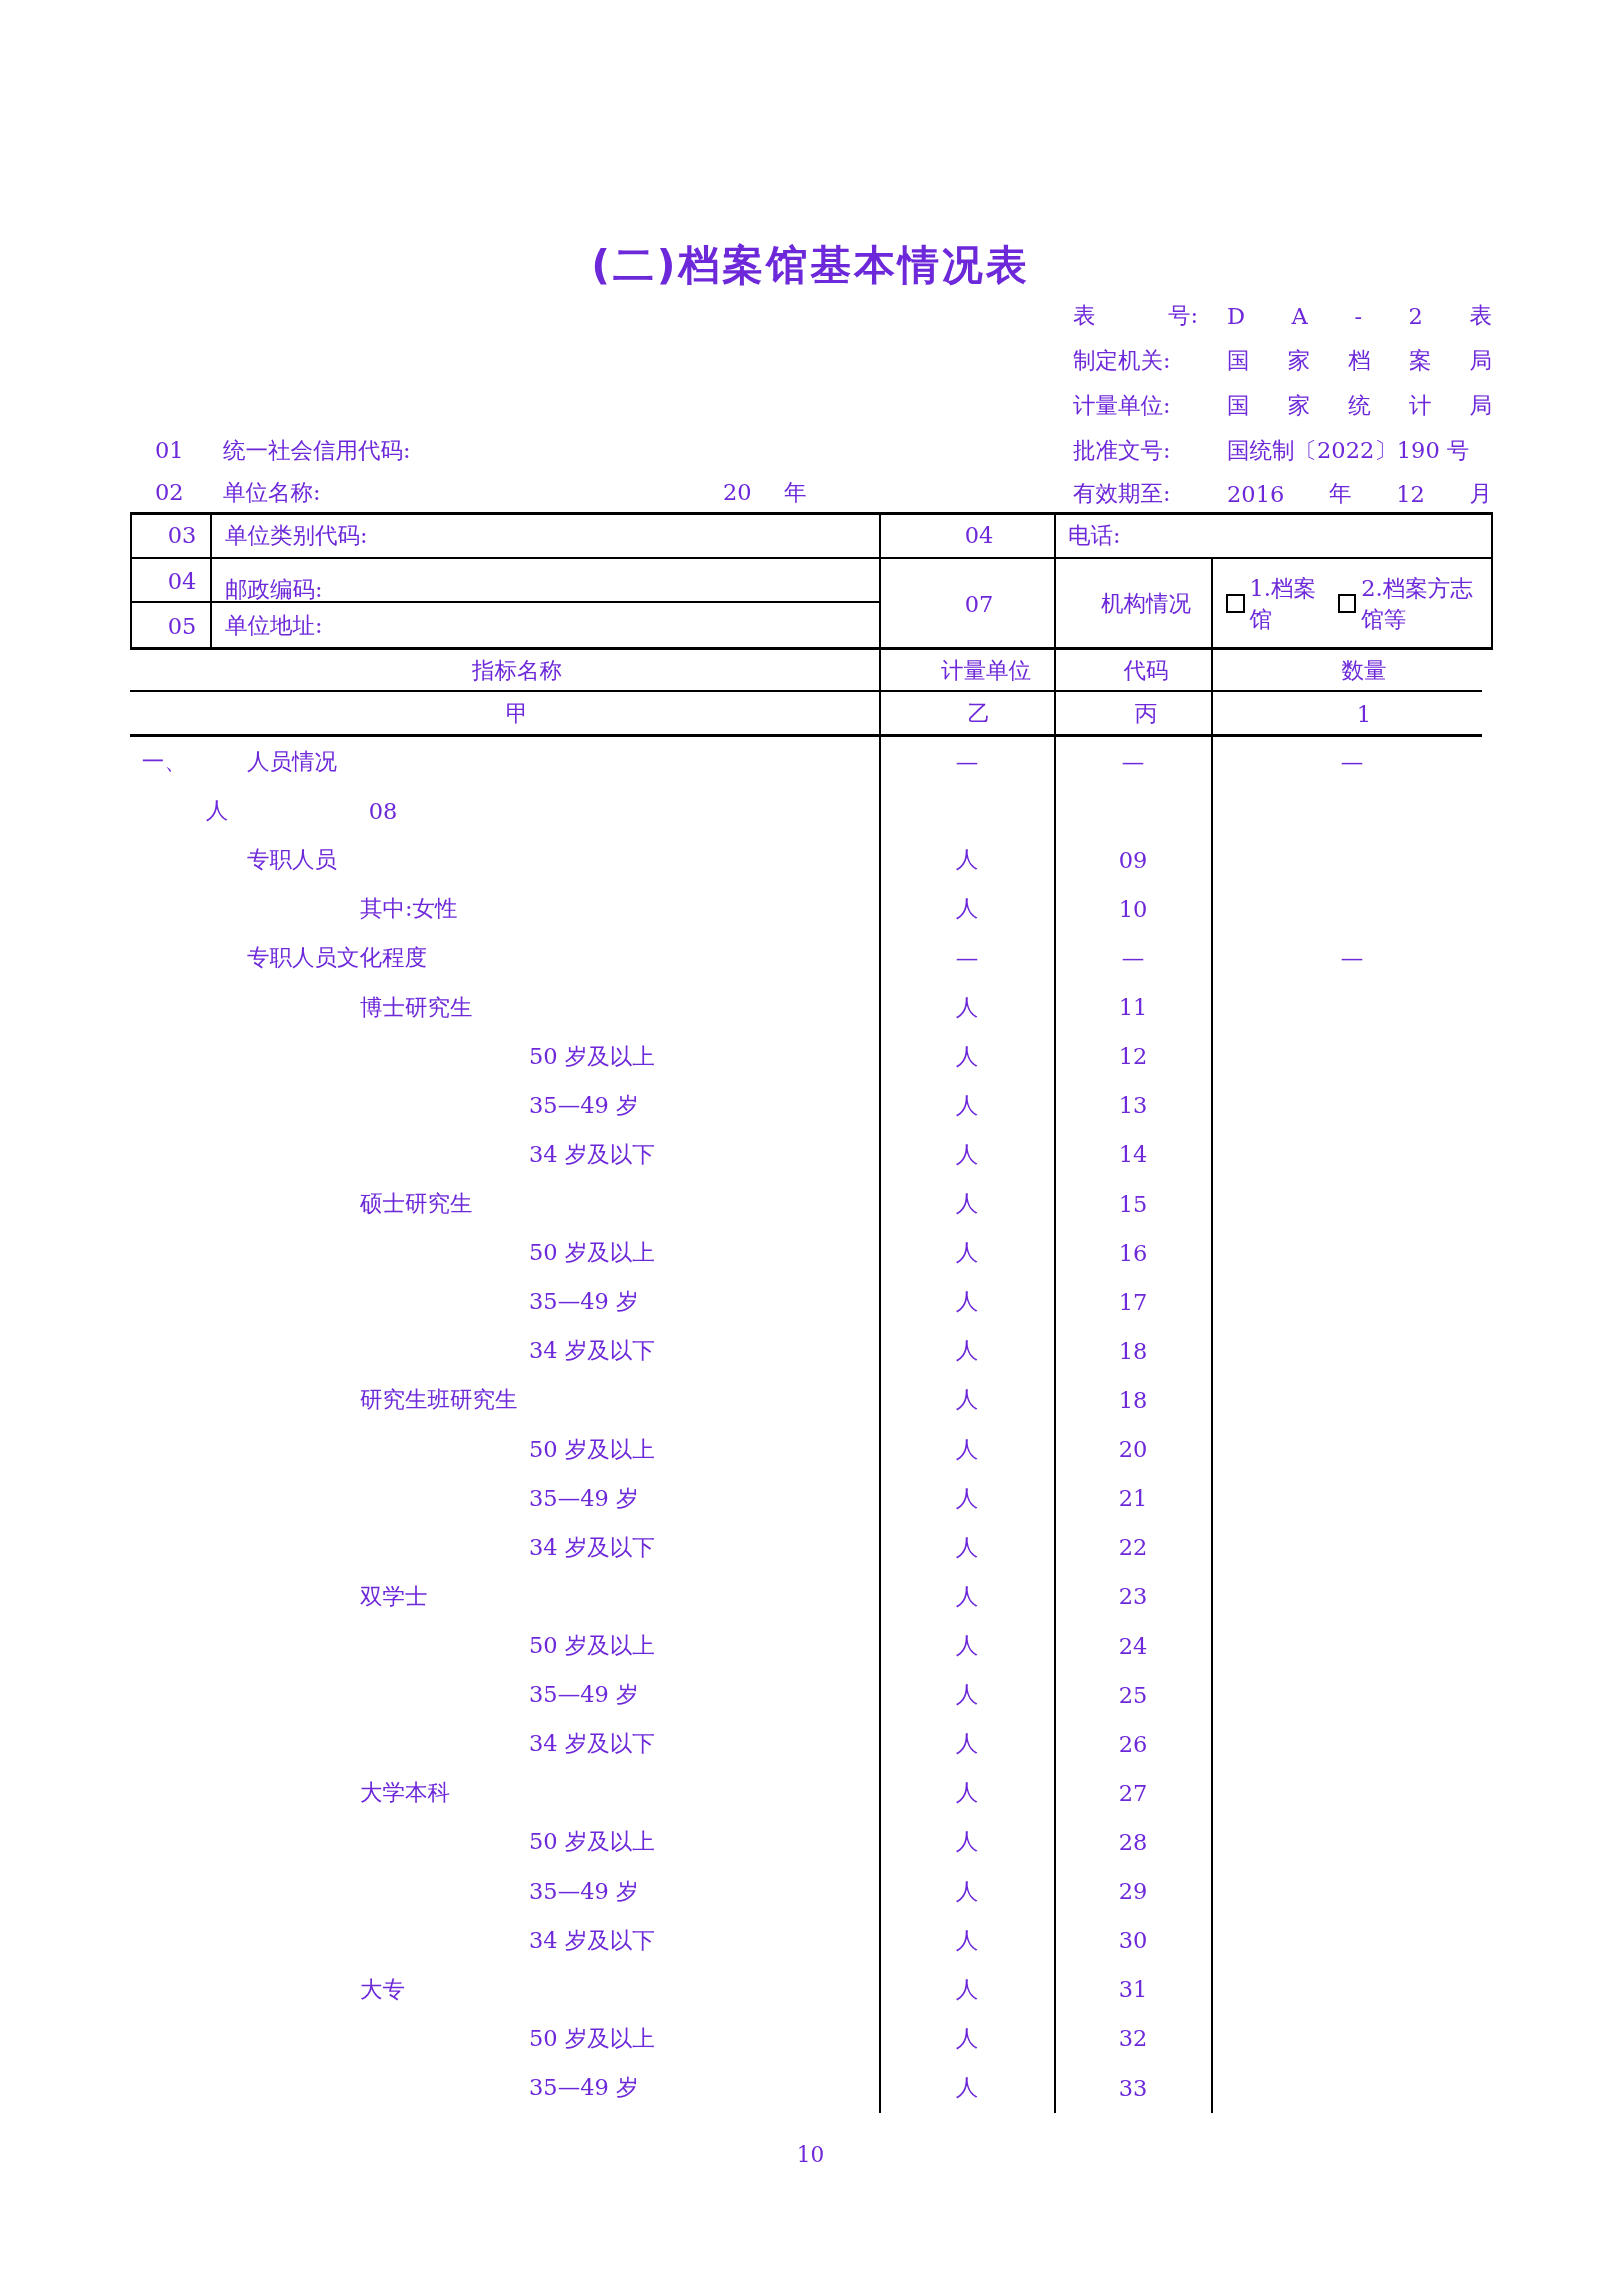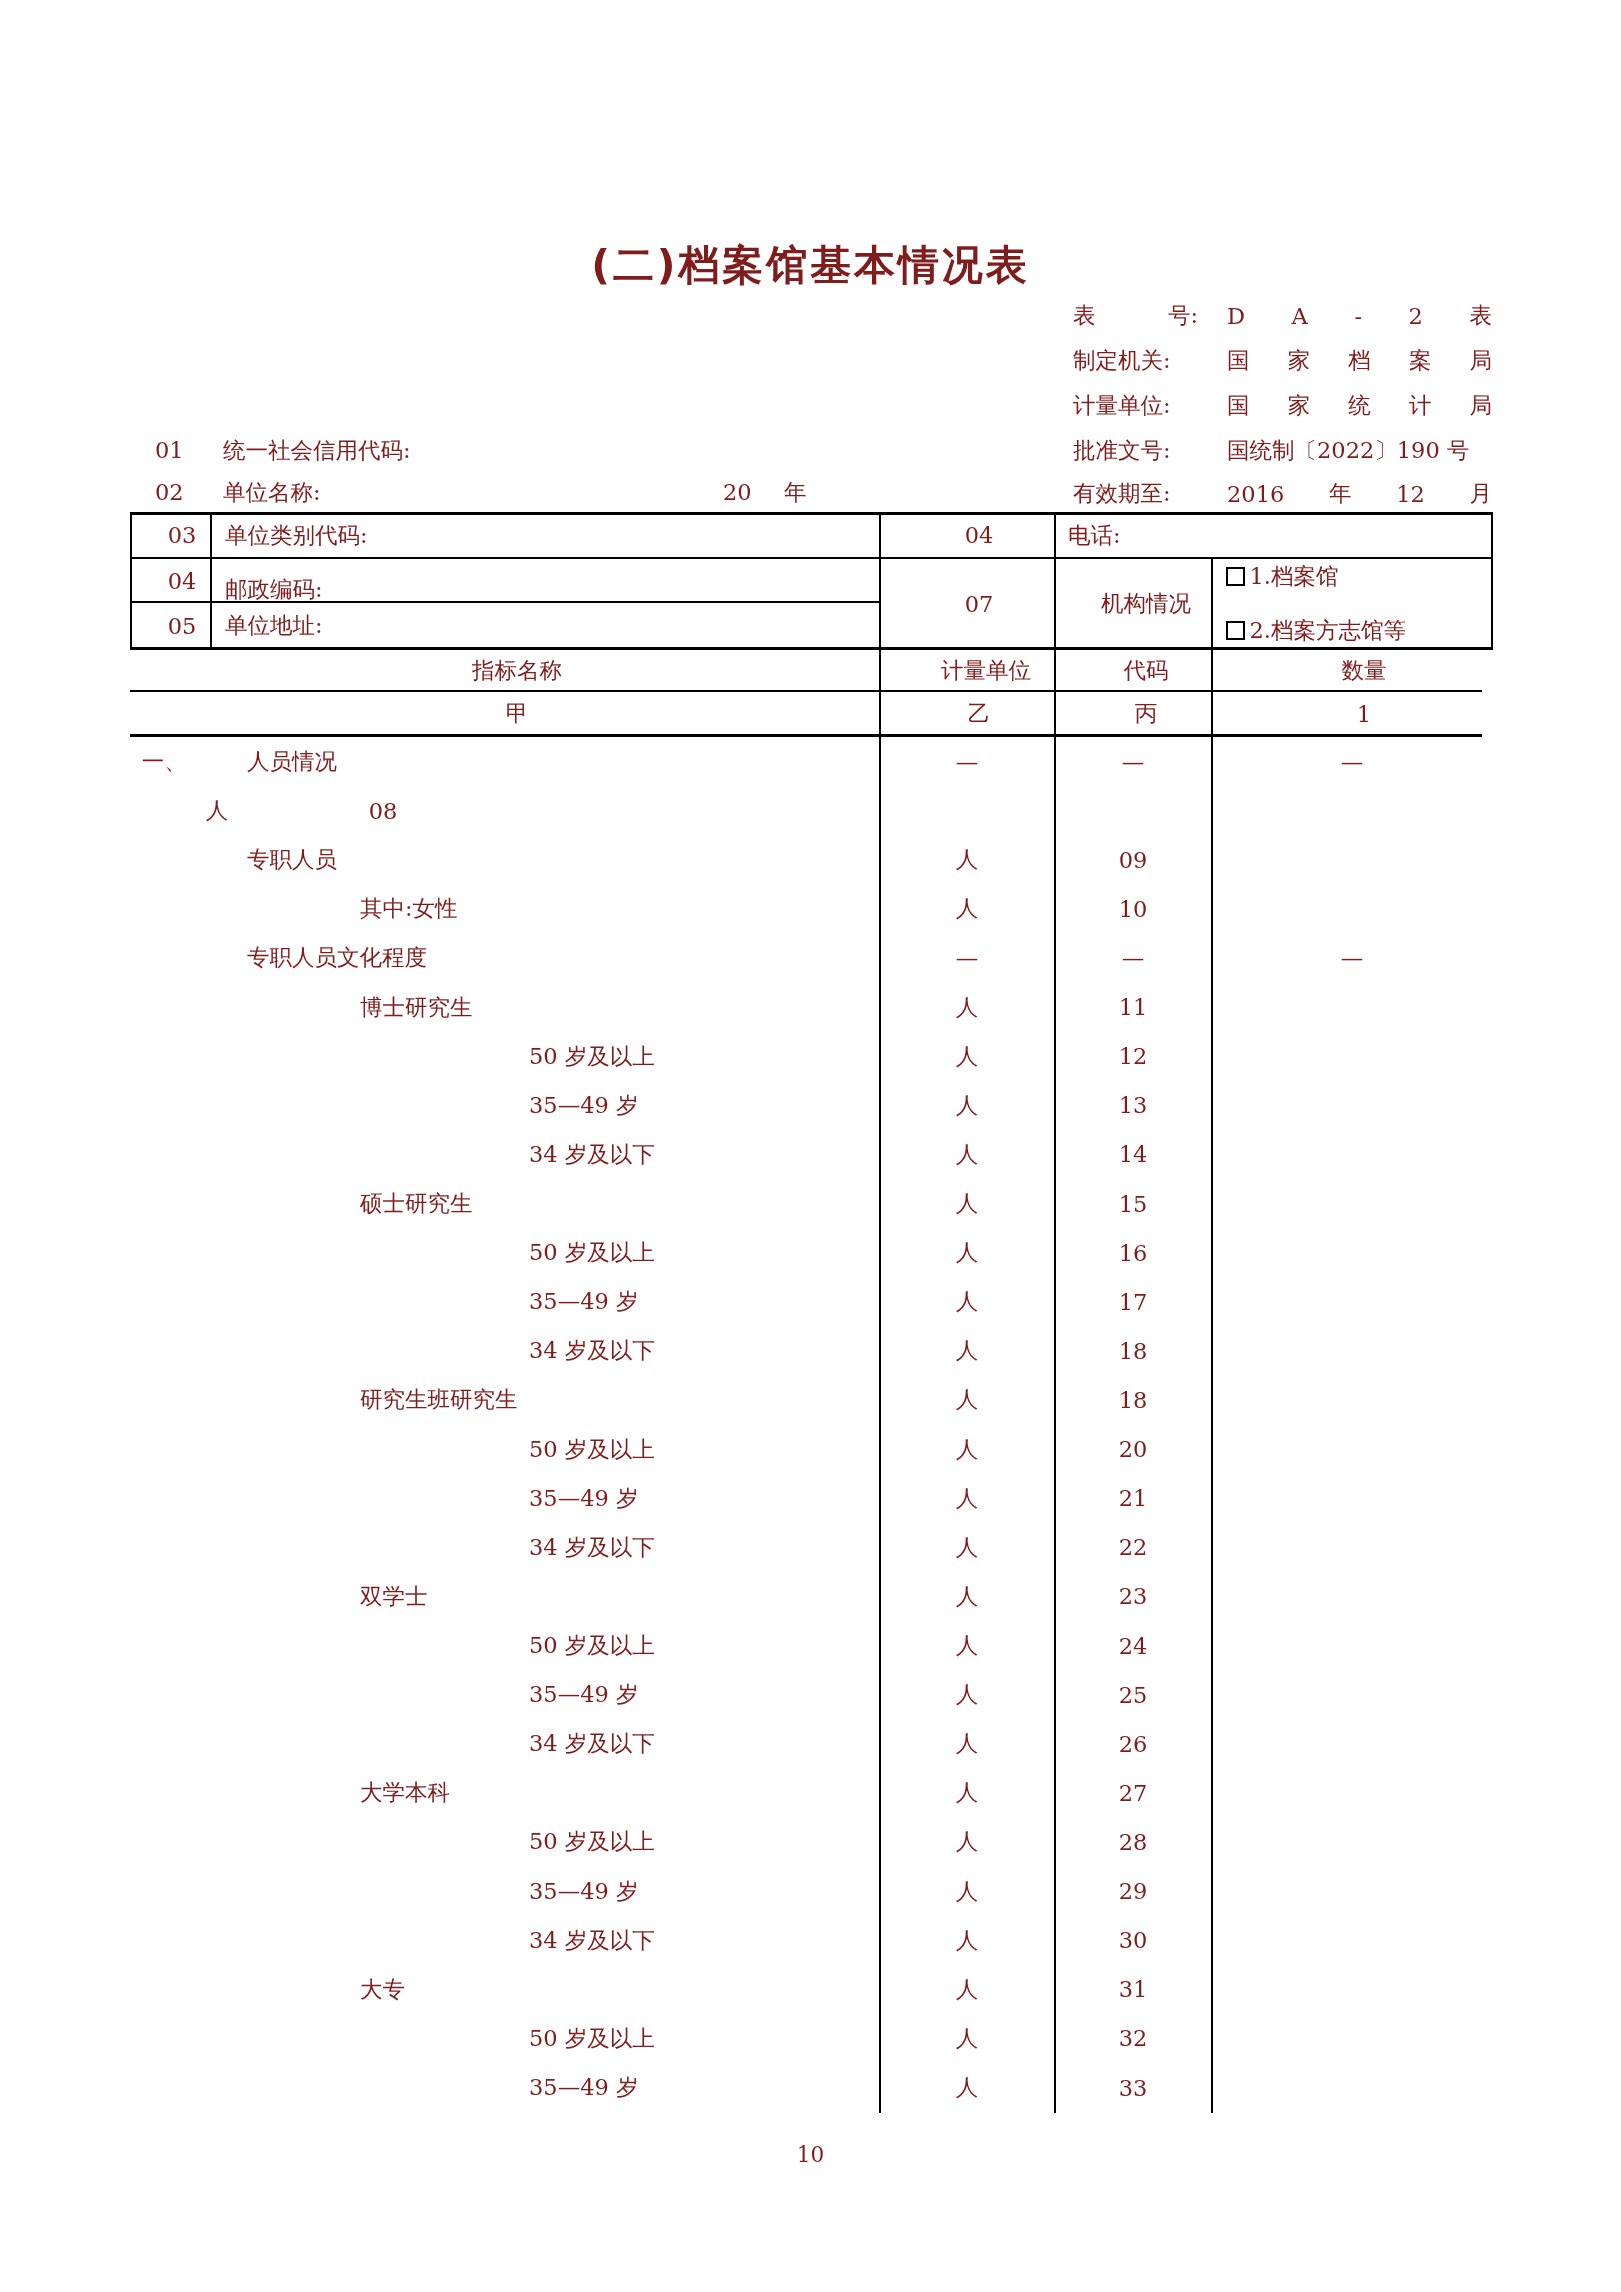--- a/index.html
+++ b/index.html
@@ -1,18 +1,18 @@
 <!DOCTYPE html>
 <html><head>
 <meta charset="utf-8">
 <style>
   html,body{margin:0;padding:0;background:#ffffff;}
   .page{
     position:relative;width:1621px;height:2293px;background:#ffffff;
-    font-family:"DejaVu Serif","Liberation Serif",serif;color:#7f1d1d;
+    font-family:"DejaVu Serif","Liberation Serif",serif;color:#6d28d9;
     font-size:22.5px;overflow:hidden;
   }
   .page *{box-sizing:border-box;}
   
   .title{
     position:absolute;left:0;top:238px;width:100%;text-align:center;
     font-family:"DejaVu Sans","Liberation Sans",sans-serif;
     font-weight:700;font-size:41px;letter-spacing:2.9px;
   }
   
@@ -23,21 +23,21 @@
   .idrow{position:absolute;left:0;width:100%;height:43px;}
   .idrow span{position:absolute;top:0;line-height:43px;}
   .idno{left:155px;}
   .idlabel{left:223px;}
   
   .hline,.vline{position:absolute;background:#000;}
   
   .cellc{position:absolute;display:flex;align-items:center;justify-content:center;margin-left:12px;}
   .celll{position:absolute;display:flex;align-items:center;}
   .optbox{position:absolute;left:1226px;top:559px;width:260px;height:89px;
-          display:flex;flex-direction:column;justify-content:space-around;gap:19px;}
+          display:flex;justify-content:space-around;gap:19px;}
   .opt{display:flex;align-items:center;}
   .cb{display:inline-block;width:18.6px;height:18.6px;border:2px solid #000;margin-right:4.9px;flex:0 0 auto;}
   
   .trows{position:absolute;left:130px;top:737px;width:1362px;height:1375px;display:flex;flex-direction:column;}
   .trow{flex:1;display:flex;}
   .tcell{display:flex;align-items:center;justify-content:center;}
   .tname{width:750px;justify-content:flex-start;position:relative;}
   .tunit{width:174px;}
   .tcode{width:158px;}
   .tqty{width:280px;}

